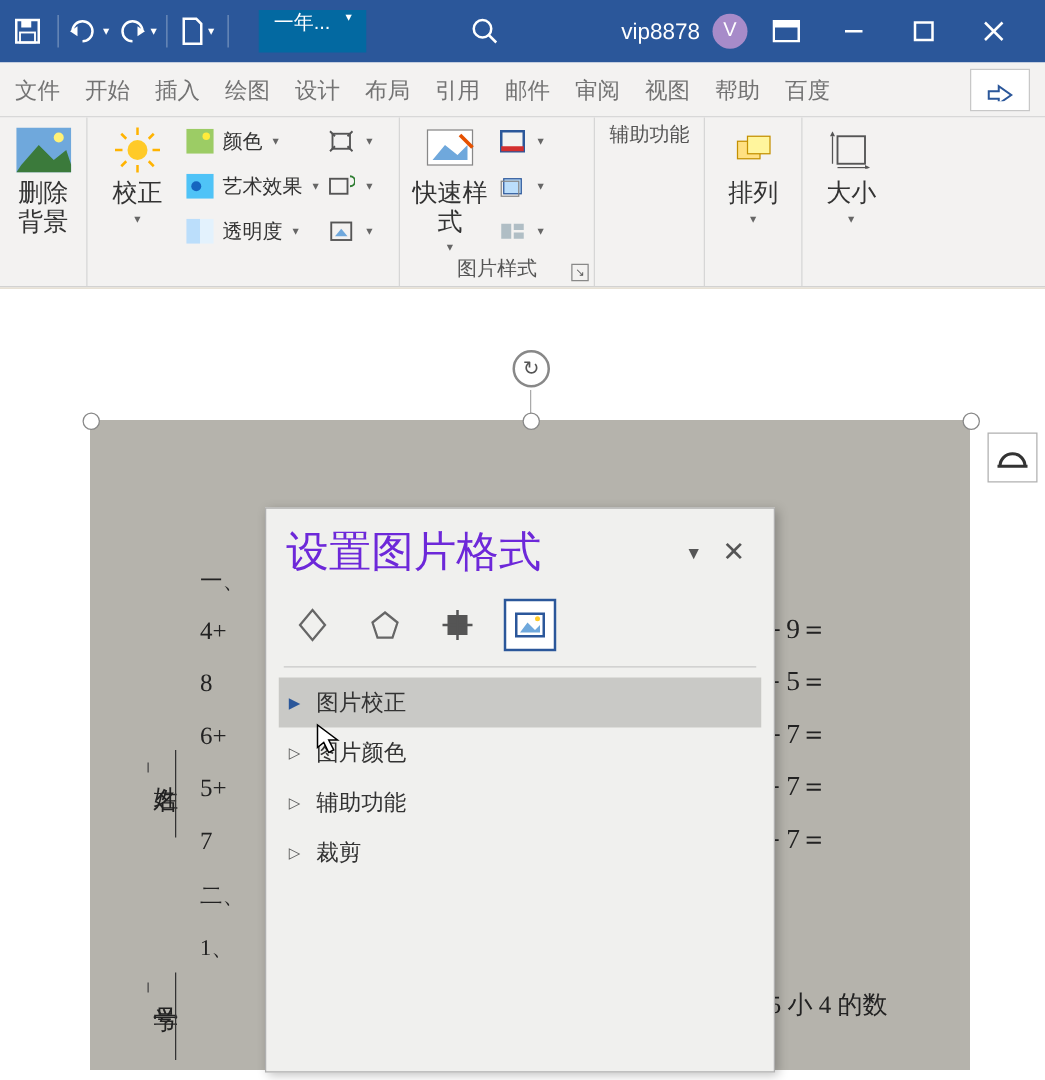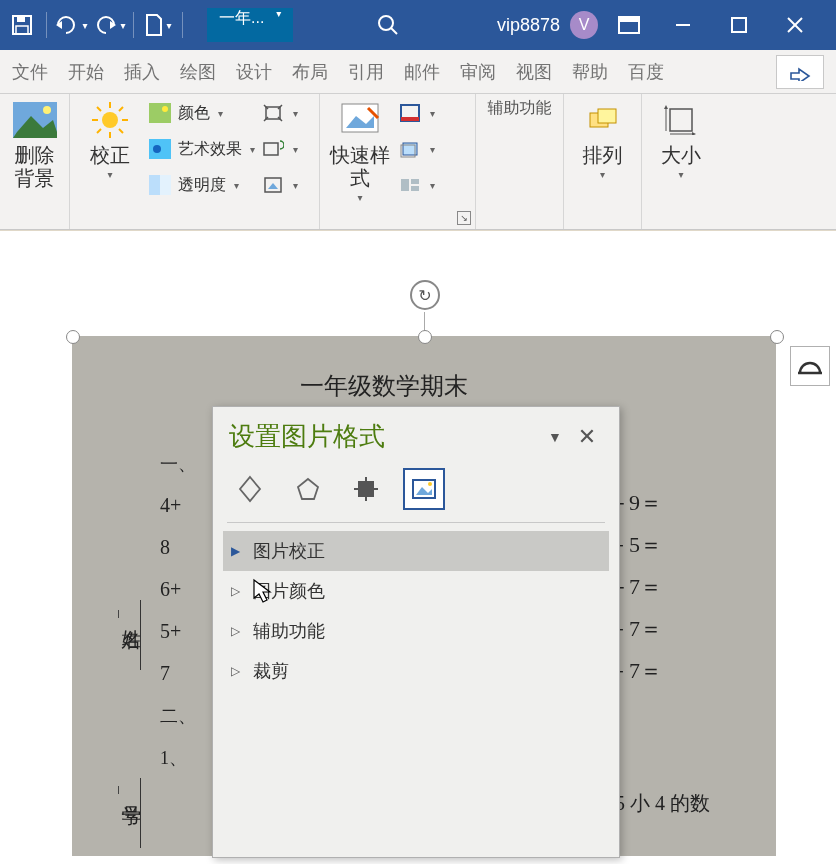--- a/index.html
+++ b/index.html
@@ -57,21 +57,21 @@
   .exam-rows { position:absolute; left:160px; top:222px; font-family:"SimSun"; font-size:20px; color:#222;}
   .exam-rows div { height: 42px; }
   .right-col { position:absolute; left:596px; top:222px; font-family:"SimSun"; font-size:22px; color:#222;}
   .right-col div { height: 42px; }
   .foot-text { position:absolute; left:580px; top:560px; font-family:"SimSun"; font-size:20px; color:#222;}
   .side-stab { position:absolute; right:6px; top:116px; width:40px;height:40px; background:#fff; border:1px solid #b0b0b0; display:flex;align-items:center;justify-content:center; }
   
   
   .format-pane { position:absolute; left:212px; top:176px; width:408px; height:452px; background:#f0f0ee; border:1px solid #b0b0b0; box-shadow: 2px 2px 8px rgba(0,0,0,0.25); }
   .fp-head { display:flex; align-items:center; padding: 12px 16px 8px 16px; }
-  .fp-title { font-size: 26px; color:#4d7c0f; font-weight:400; }
+  .fp-title { font-size: 34px; color:#6d28d9; font-weight:400; }
   .fp-head .sp { flex:1; }
   .fp-head .fp-dd { width:32px; text-align:center; font-size:14px; color:#555;}
   .fp-head .fp-close { width:32px; text-align:center; font-size:22px; color:#555;}
   .fp-tabs { display:flex; gap:16px; padding: 6px 16px 12px 16px; }
   .fp-tab { width:42px; height:42px; display:flex; align-items:center; justify-content:center; }
   .fp-tab.active { border:2px solid #2b579a; background:#fff;}
   .fp-sep { height:1px; background:#c8c8c8; margin:0 14px;}
   .fp-list { padding: 8px 10px; }
   .fp-item { display:flex; align-items:center; gap:10px; height:40px; padding:0 8px; font-size:18px; color:#333;}
   .fp-item .tri { font-size:12px; color:#555; width:12px;}
@@ -347,20 +347,21 @@
               <svg width="22" height="20" viewBox="0 0 22 20">
                 <rect x="2" y="4" width="8" height="12" fill="#b0bec5"></rect>
                 <rect x="12" y="4" width="8" height="5" fill="#b0bec5"></rect>
                 <rect x="12" y="11" width="8" height="5" fill="#b0bec5"></rect>
               </svg>
             </div>
             <span class="si-dd">▾</span>
           </div>
       </div>
     </div>
+    <div class="rgroup-label">图片样式</div>
     <div class="dlg-launcher">↘</div>
   </div>
 
   <div class="rgroup" style="width:88px">
     <div class="rgroup-label">辅助功能</div>
   </div>
 
   <div class="rgroup" style="width:78px">
     <div class="rgroup-ctrls">
       <div class="big-btn">
@@ -401,21 +402,20 @@
   <div class="page-shadow"></div>
 
   <div class="rot-handle">↻</div>
   <div class="rot-line"></div>
 
   <div class="image-box"></div>
   <div class="sel-handle" style="left:66px; top:100px"></div>
   <div class="sel-handle" style="left:418px; top:100px"></div>
   <div class="sel-handle" style="left:770px; top:100px"></div>
 
-  <div class="doc-title-text">一年级数学期末</div>
 
   <div class="row-label-v name-v" style="position:absolute;left:118px;top:380px;writing-mode:vertical-rl;font-family:SimSun;font-size:20px;">姓名</div>
   <div style="position:absolute;left:140px;top:370px;width:1px;height:70px;background:#333;"></div>
   <div class="row-label-v num-v" style="position:absolute;left:118px;top:556px;writing-mode:vertical-rl;font-family:SimSun;font-size:20px;">学号</div>
   <div style="position:absolute;left:140px;top:548px;width:1px;height:70px;background:#333;"></div>
 
   <div class="exam-rows">
     <div style="font-size:18px">一、</div>
     <div><span>4+</span></div>
     <div><span>8</span></div>

